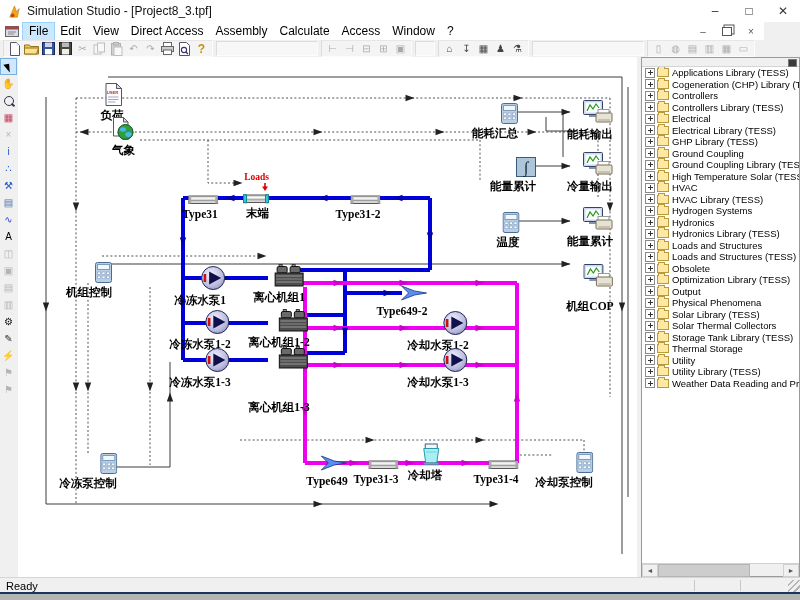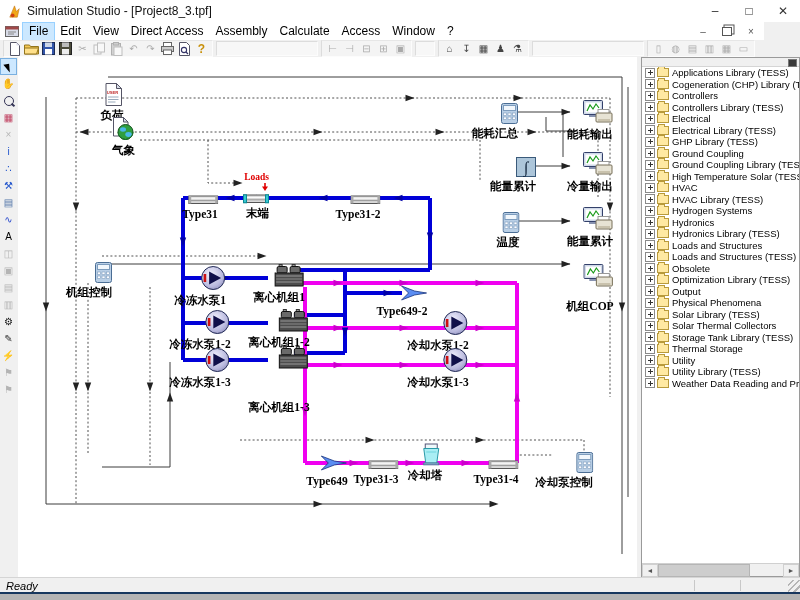--- a/index.html
+++ b/index.html
@@ -81,21 +81,21 @@
            border-top:1px solid #d0d0d0;display:flex;}
   .harrow{width:14px;height:11px;background:#f0f0f0;border:1px solid #d0d0d0;font-size:7px;
           color:#555;display:flex;align-items:center;justify-content:center;}
   .htrack{flex:1;position:relative;}
   .hthumb{position:absolute;left:0;top:0;height:11px;width:72%;background:#cdcdcd;
           border:1px solid #b5b5b5;}
   
   .statusbar{position:absolute;left:0;top:577px;width:800px;height:15px;background:#f0f0f0;
              border-top:1px solid #d5d5d5;font-size:11px;color:#000;display:flex;
              align-items:center;}
-  .status-text{padding-left:6px;font-style:italic;}
+  .status-text{padding-left:6px;}
   .sseg{height:11px;border-left:1px solid #c8c8c8;width:45px;}
   .grip{margin-left:2px;width:12px;height:12px;
         background:repeating-linear-gradient(135deg,transparent 0 3px,#b5b5b5 3px 4.5px);}
   
   .taskstrip{position:absolute;left:0;top:592px;width:800px;height:8px;background:#b4b4b4;
              border-top:2px solid #17375e;box-sizing:border-box;}
 </style>
 </head>
 <body>
 
@@ -636,20 +636,35 @@
               <rect x="0.5" y="0.5" width="19" height="14" rx="1" fill="#cfd8e8" stroke="#33406a"></rect>
               <rect x="2.5" y="2.5" width="15" height="10" fill="#fff"></rect>
               <polyline points="4,11 7,5 10,9 13,4 16,8" fill="none" stroke="#1a9a1a" stroke-width="1.2"></polyline>
               <rect x="6" y="15" width="8" height="2" fill="#8893b0"></rect>
               <rect x="15" y="9.5" width="11" height="4" fill="#fff" stroke="#999"></rect>
               <rect x="13" y="13" width="16" height="9" rx="1" fill="#e7e3d4" stroke="#776f58"></rect>
               <rect x="15" y="19" width="12" height="2" fill="#c9c2ad"></rect>
             </svg></span>
           <div class="clabel">机组COP</div>
         </div>
+        <div class="comp" style="left: 70px; top: 396px;">
+          <span><svg width="17" height="21" viewBox="0 0 17 21">
+              <rect x="0.5" y="0.5" width="16" height="20" rx="2" fill="#b9cfe6" stroke="#4a6d94"></rect>
+              <rect x="2.5" y="2.5" width="12" height="5" fill="#f2f7fc" stroke="#7d9cbd"></rect>
+              <g fill="#fdfdff" stroke="#7d9cbd" stroke-width="0.6">
+                <rect x="2.5" y="10" width="3" height="2.6"></rect>
+                <rect x="7" y="10" width="3" height="2.6"></rect>
+                <rect x="11.5" y="10" width="3" height="2.6"></rect>
+                <rect x="2.5" y="14" width="3" height="2.6"></rect>
+                <rect x="7" y="14" width="3" height="2.6"></rect>
+                <rect x="11.5" y="14" width="3" height="2.6"></rect>
+              </g>
+            </svg></span>
+          <div class="clabel">冷冻泵控制</div>
+        </div>
         <div class="comp" style="left: 309px; top: 397px;">
           <span><svg width="27" height="18" viewBox="0 0 27 18">
               <polygon points="1,2 14,7 26,9 14,11 1,16 8,9" fill="#5b8df2" stroke="#16347e" stroke-width="0.8"></polygon>
             </svg></span>
           <div class="clabel">Type649</div>
         </div>
         <div class="comp" style="left: 358px; top: 400px;">
           <span><svg width="30" height="10" viewBox="0 0 30 10">
               <rect x="0.5" y="1" width="29" height="7.5" fill="#d9d9d9" stroke="#555"></rect>
               <line x1="1" y1="3.2" x2="29" y2="3.2" stroke="#fff"></line>

